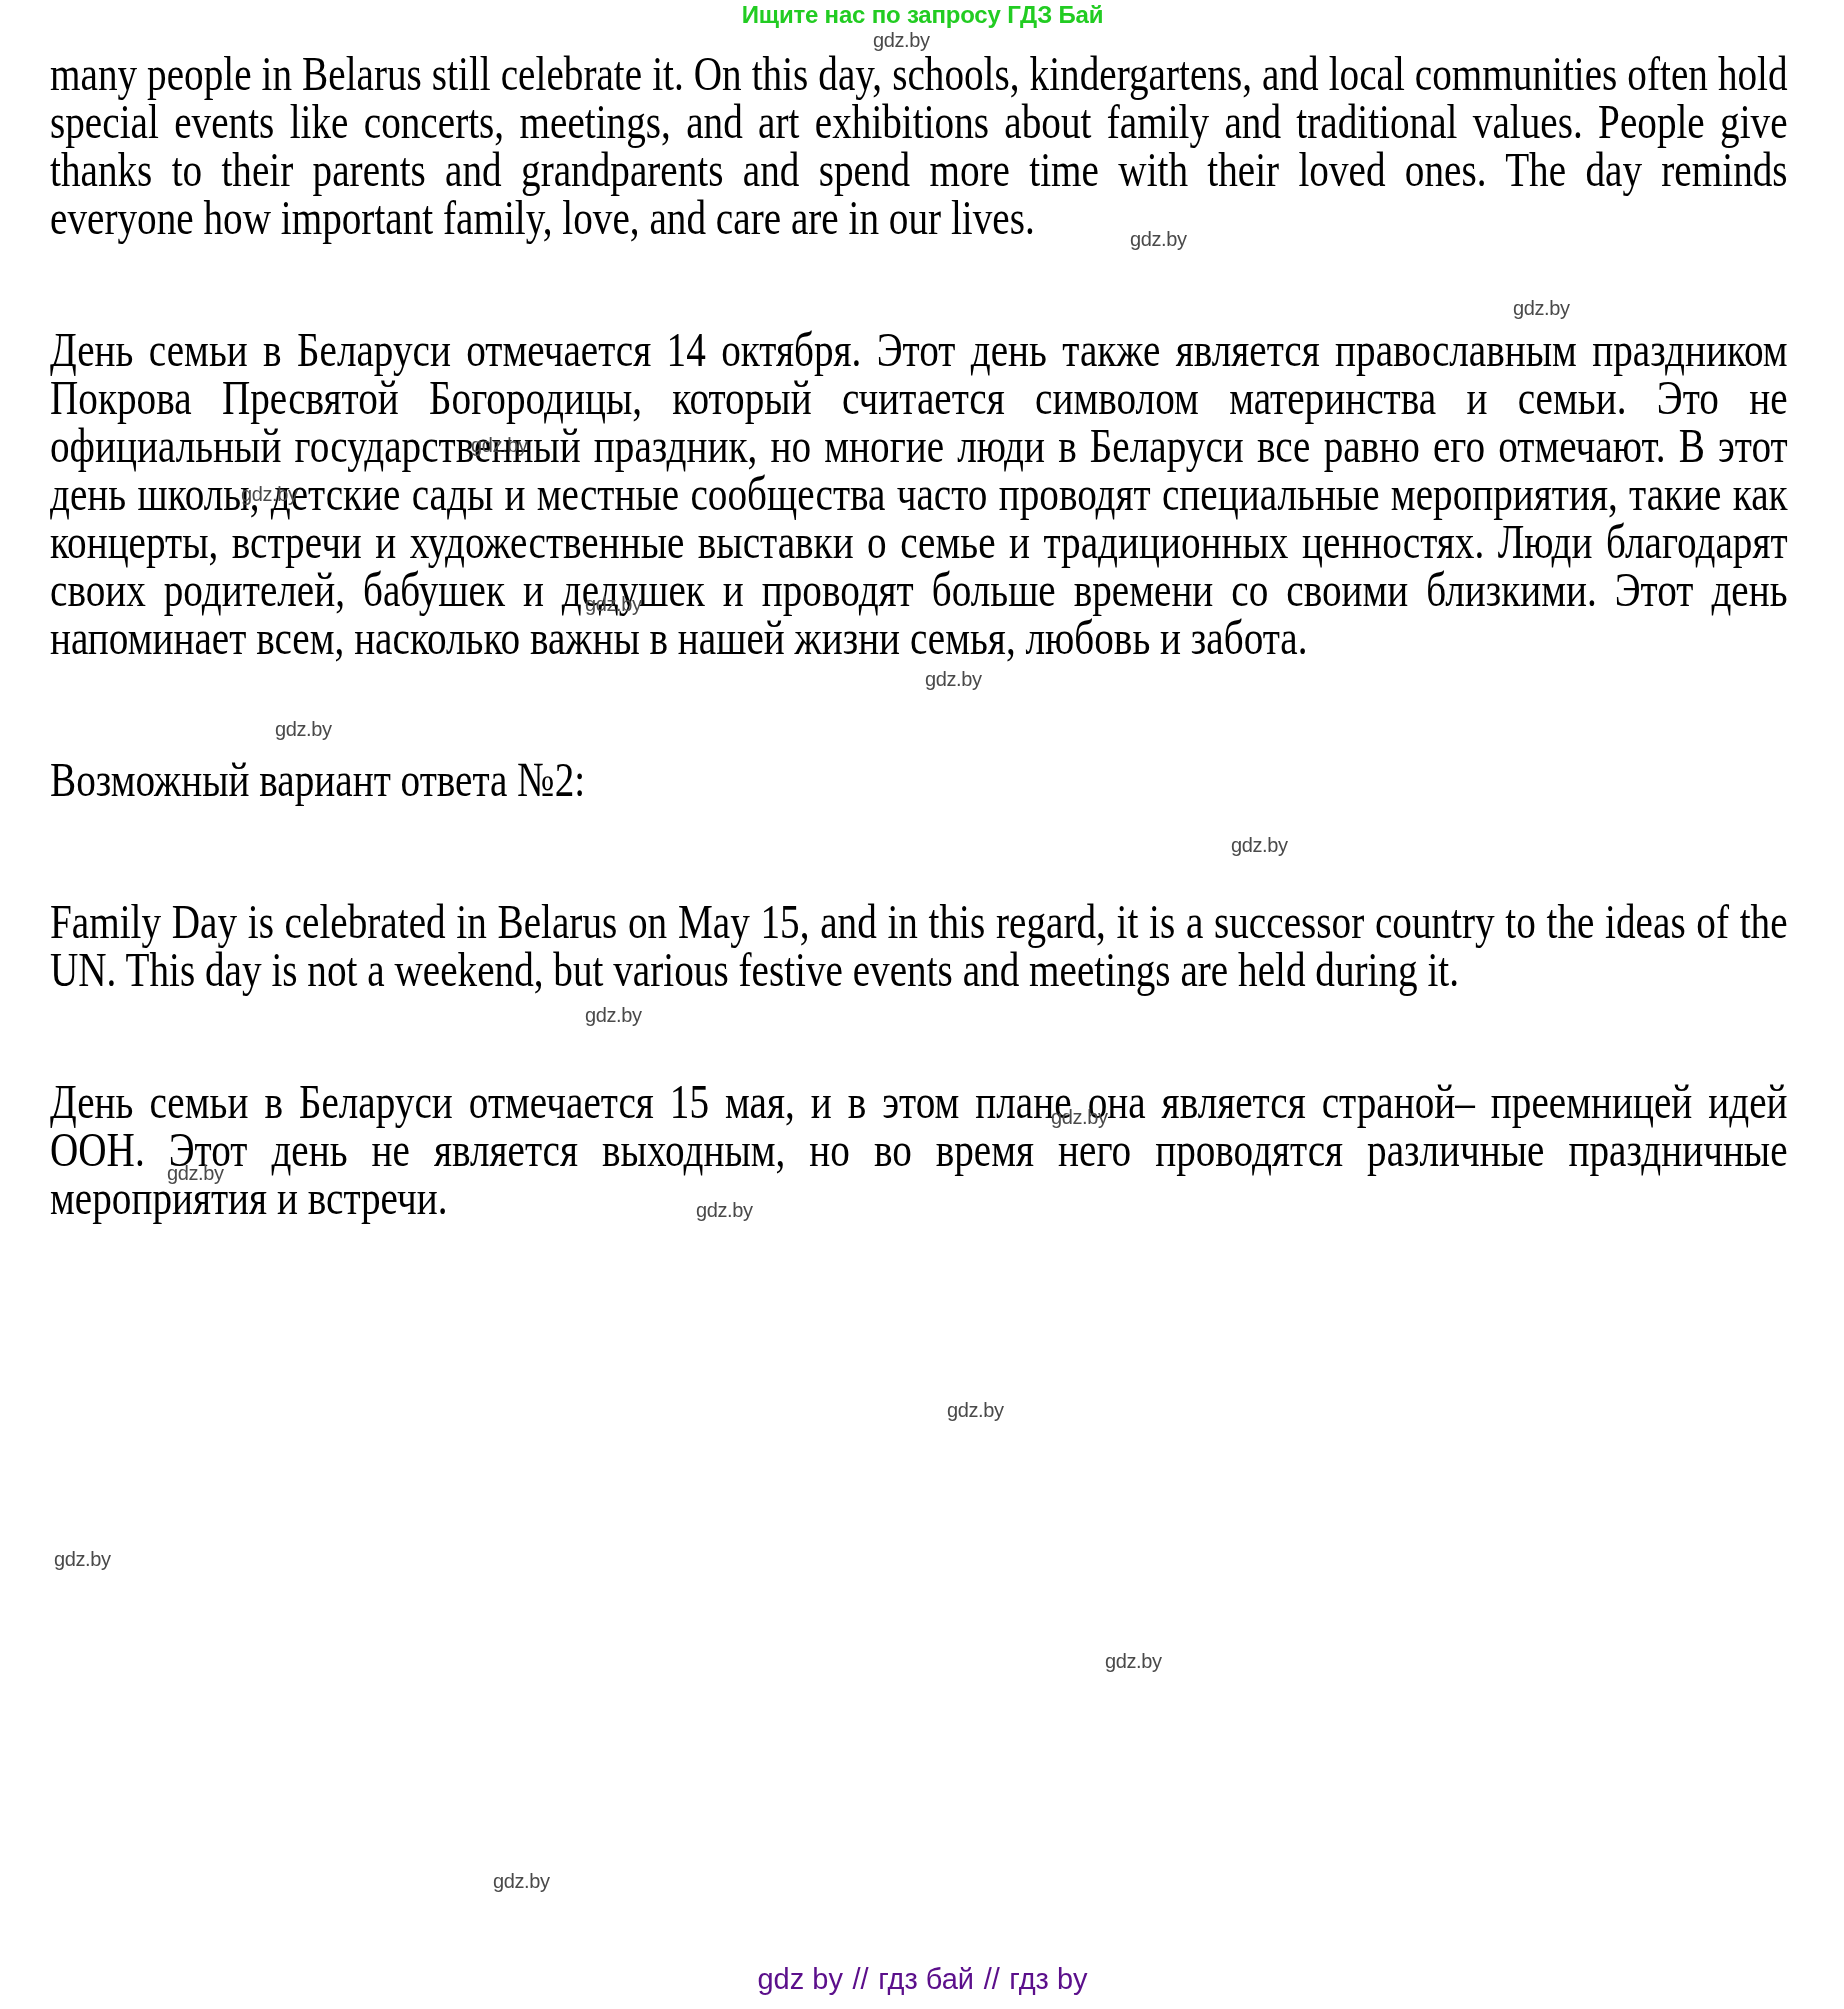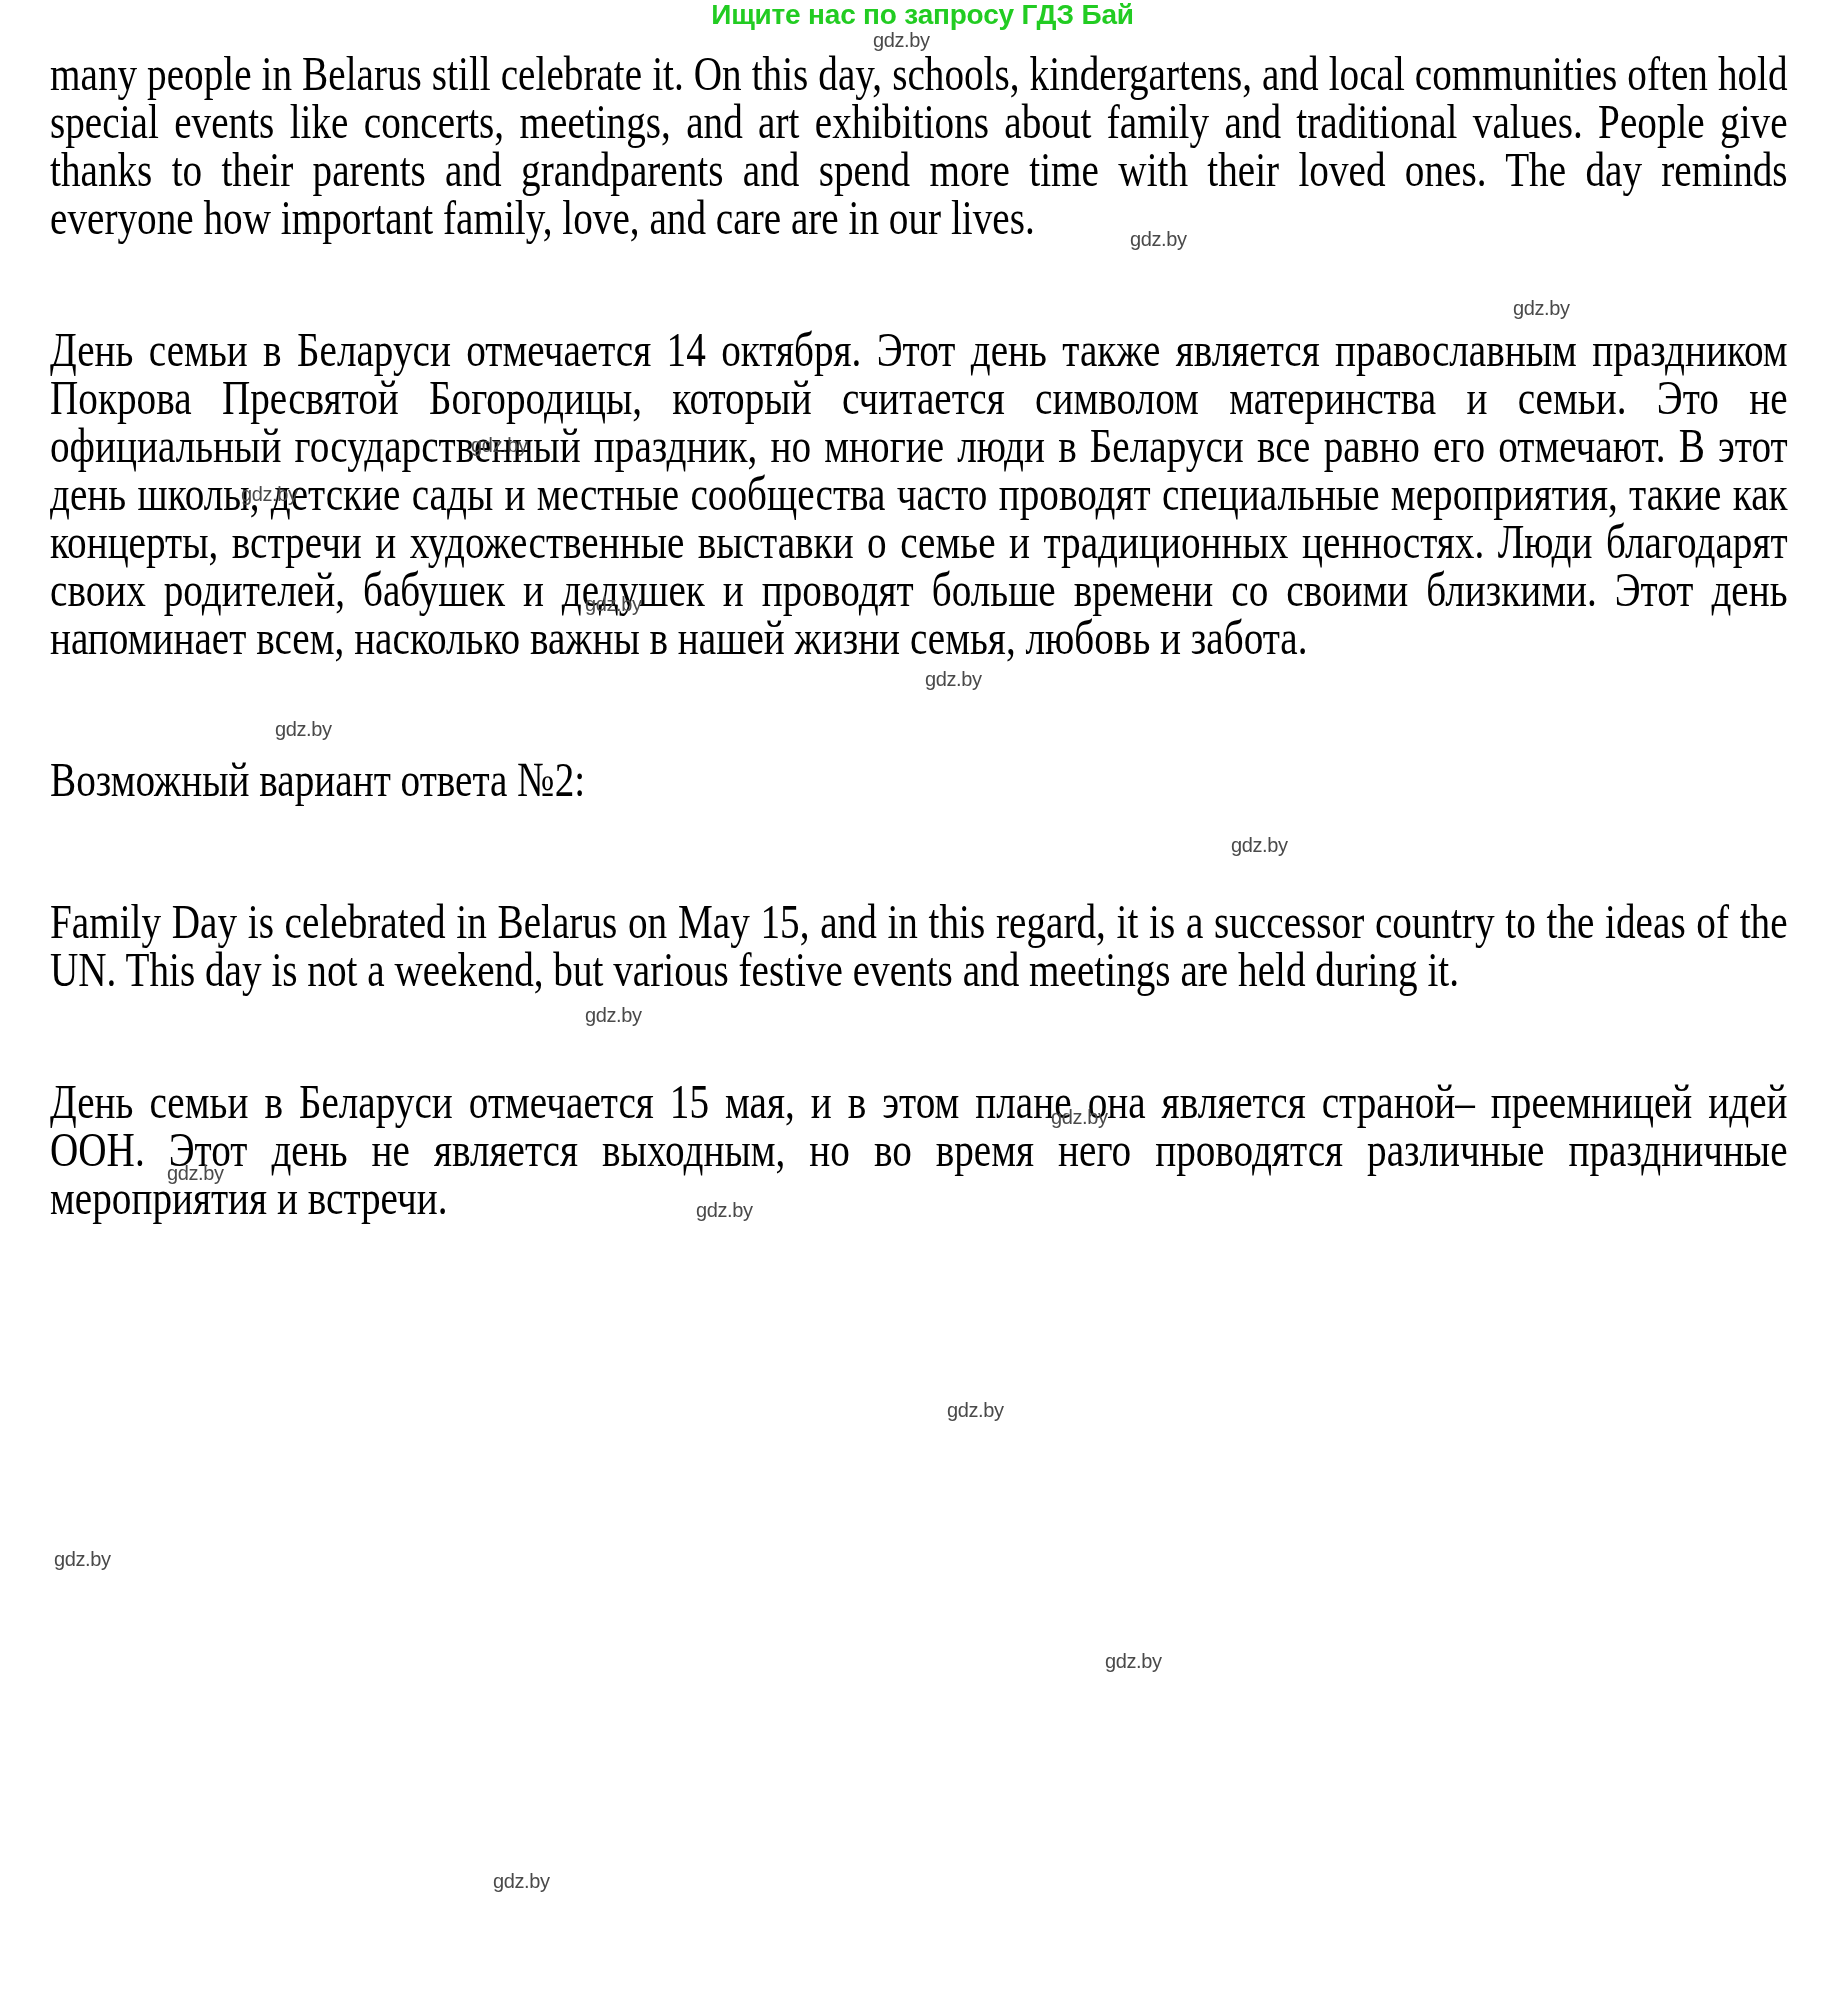--- a/index.html
+++ b/index.html
@@ -17,21 +17,21 @@
   }
 
   
   .top-banner {
     position: absolute;
     top: 0;
     left: 0;
     width: 1845px;
     text-align: center;
     font-family: "Liberation Sans", "DejaVu Sans", sans-serif;
-    font-size: 28px;
+    font-size: 24px;
     font-weight: bold;
     color: #22cc22;
     letter-spacing: -0.2px;
     line-height: 29px;
     white-space: nowrap;
   }
 
   
   .content {
     position: absolute;
@@ -125,15 +125,18 @@
       <div class="wm" style="left: 585px; top: 1004px; color: rgb(74, 74, 74);">gdz.by</div>
       <div class="wm" style="left: 167px; top: 1162px; color: rgb(74, 74, 74);">gdz.by</div>
       <div class="wm" style="left: 1051px; top: 1106px; color: rgb(74, 74, 74);">gdz.by</div>
       <div class="wm" style="left: 696px; top: 1199px; color: rgb(74, 74, 74);">gdz.by</div>
       <div class="wm" style="left: 947px; top: 1399px; color: rgb(74, 74, 74);">gdz.by</div>
       <div class="wm" style="left: 54px; top: 1548px; color: rgb(74, 74, 74);">gdz.by</div>
       <div class="wm" style="left: 1105px; top: 1650px; color: rgb(74, 74, 74);">gdz.by</div>
       <div class="wm" style="left: 493px; top: 1870px; color: rgb(74, 74, 74);">gdz.by</div>
     </div>
 
+  <div class="footer" style="color: rgb(91, 15, 139);">
+    <span>gdz by</span><span class="sep">//</span><span>гдз бай</span><span class="sep">//</span><span>гдз by</span>
+  </div>
 
 </div>
 
 
 </body></html>

